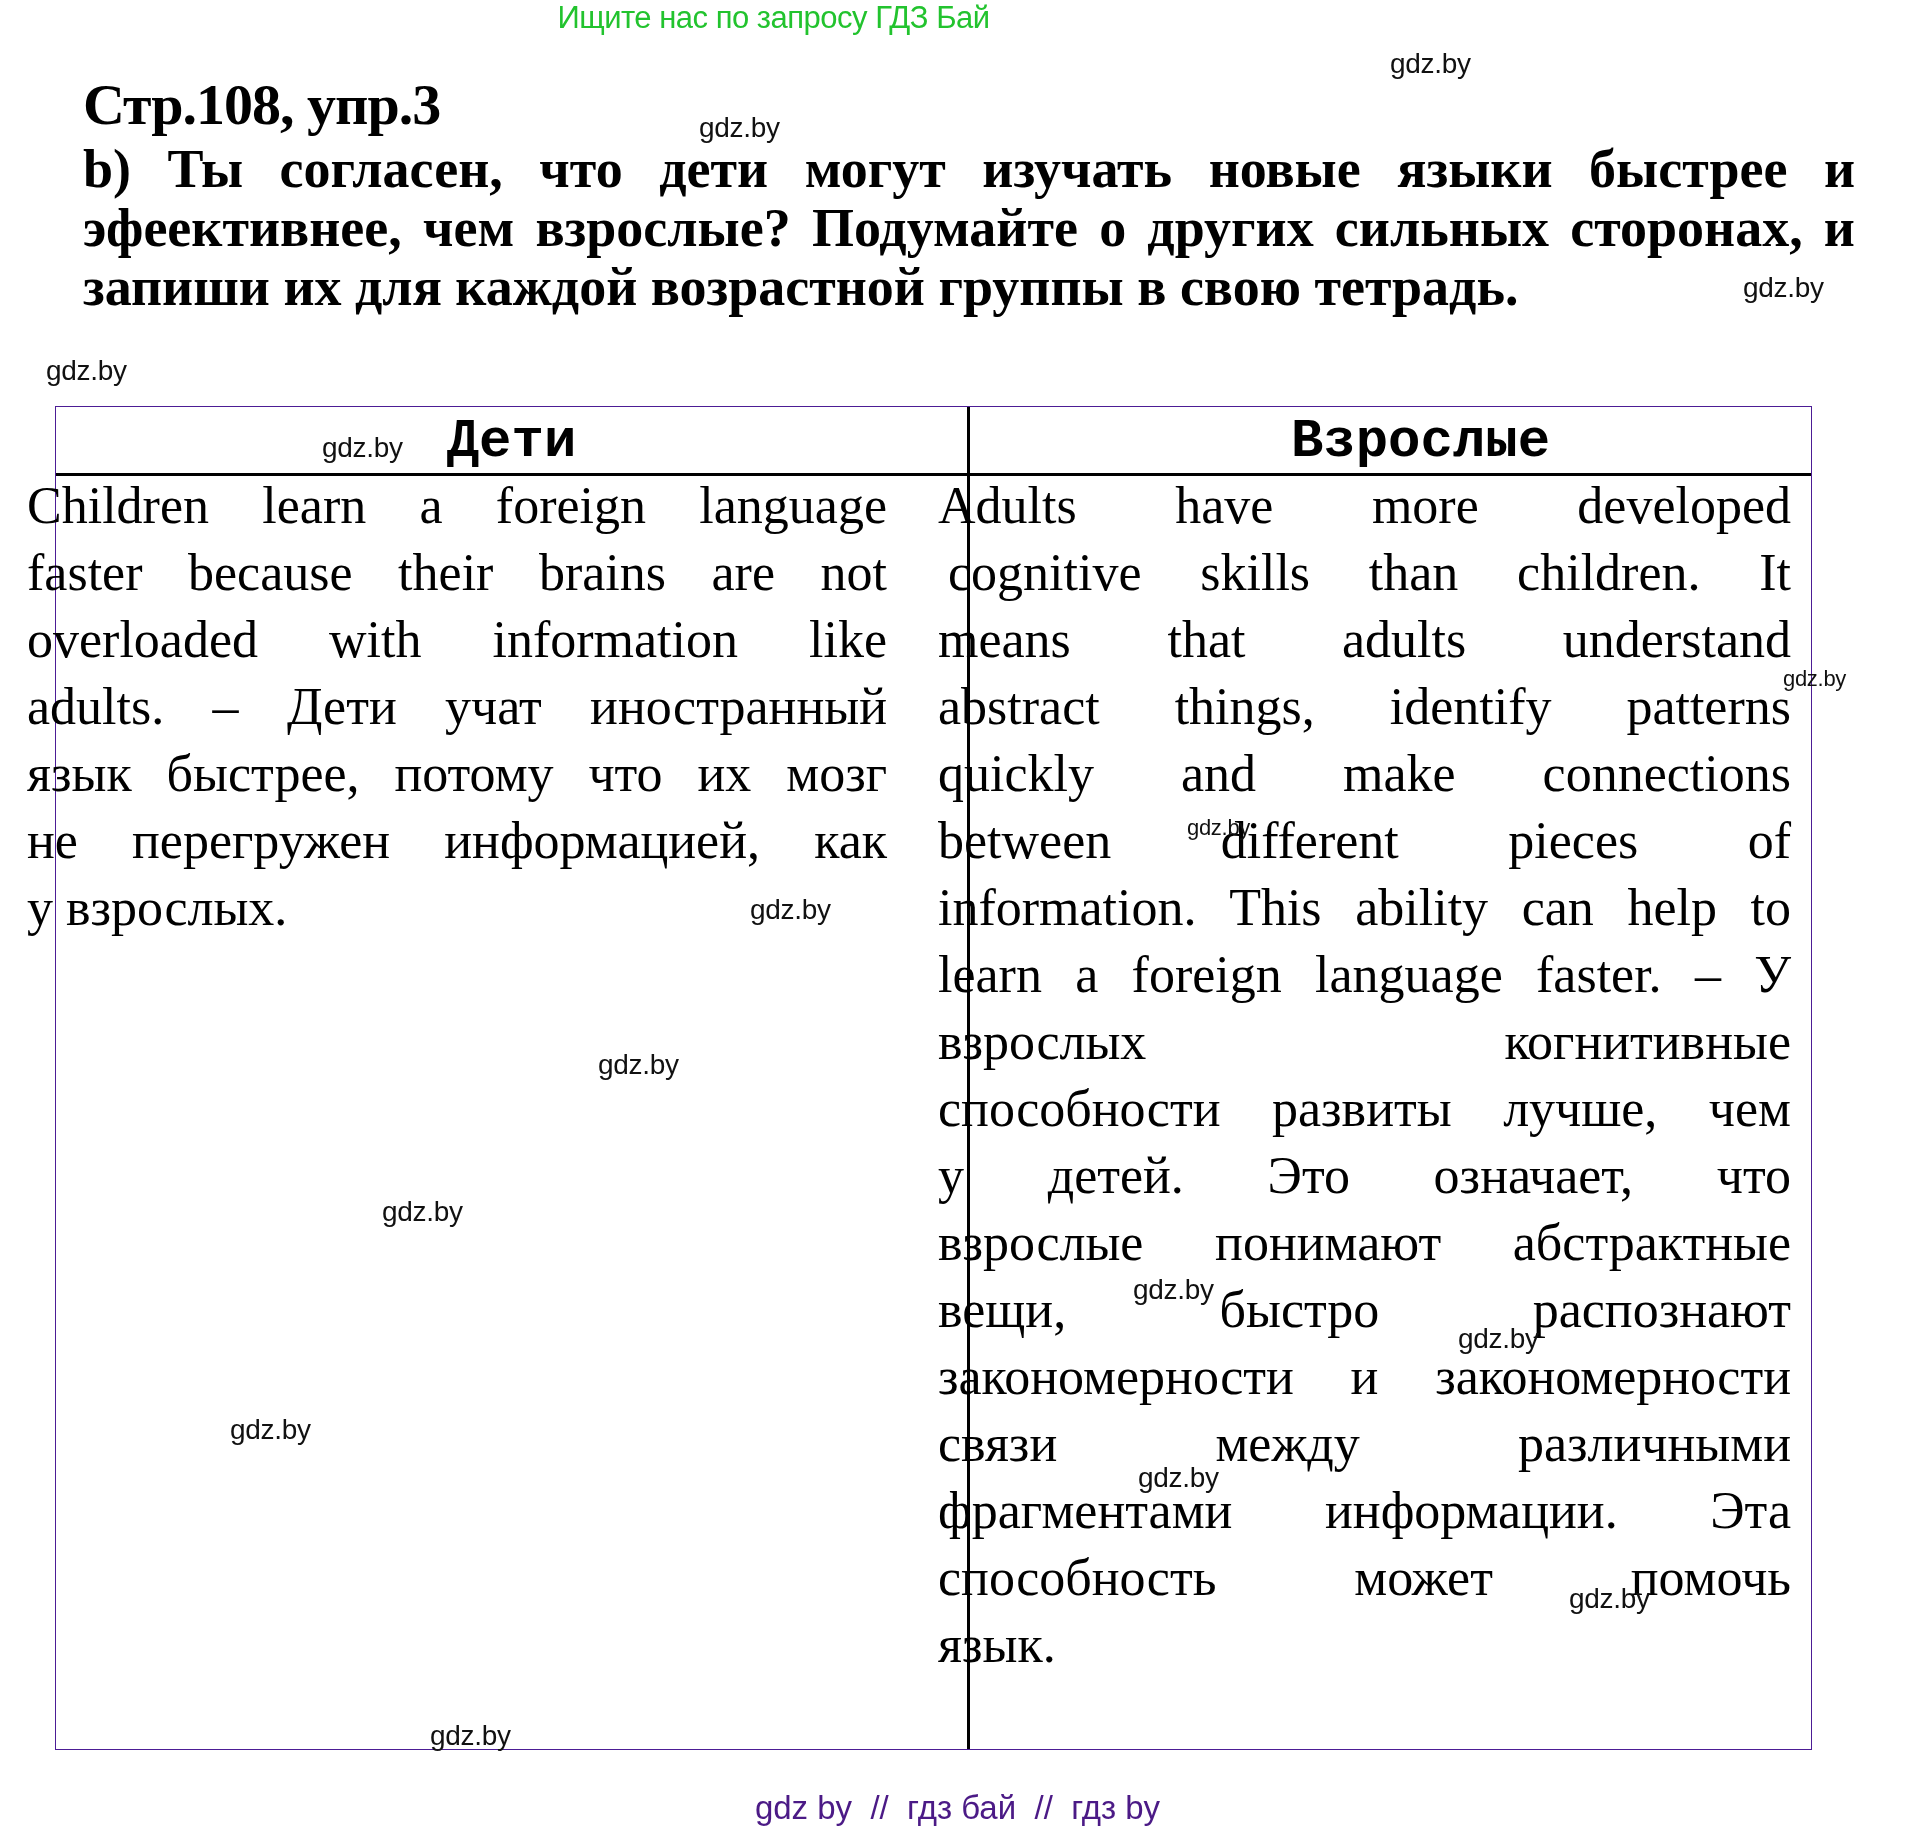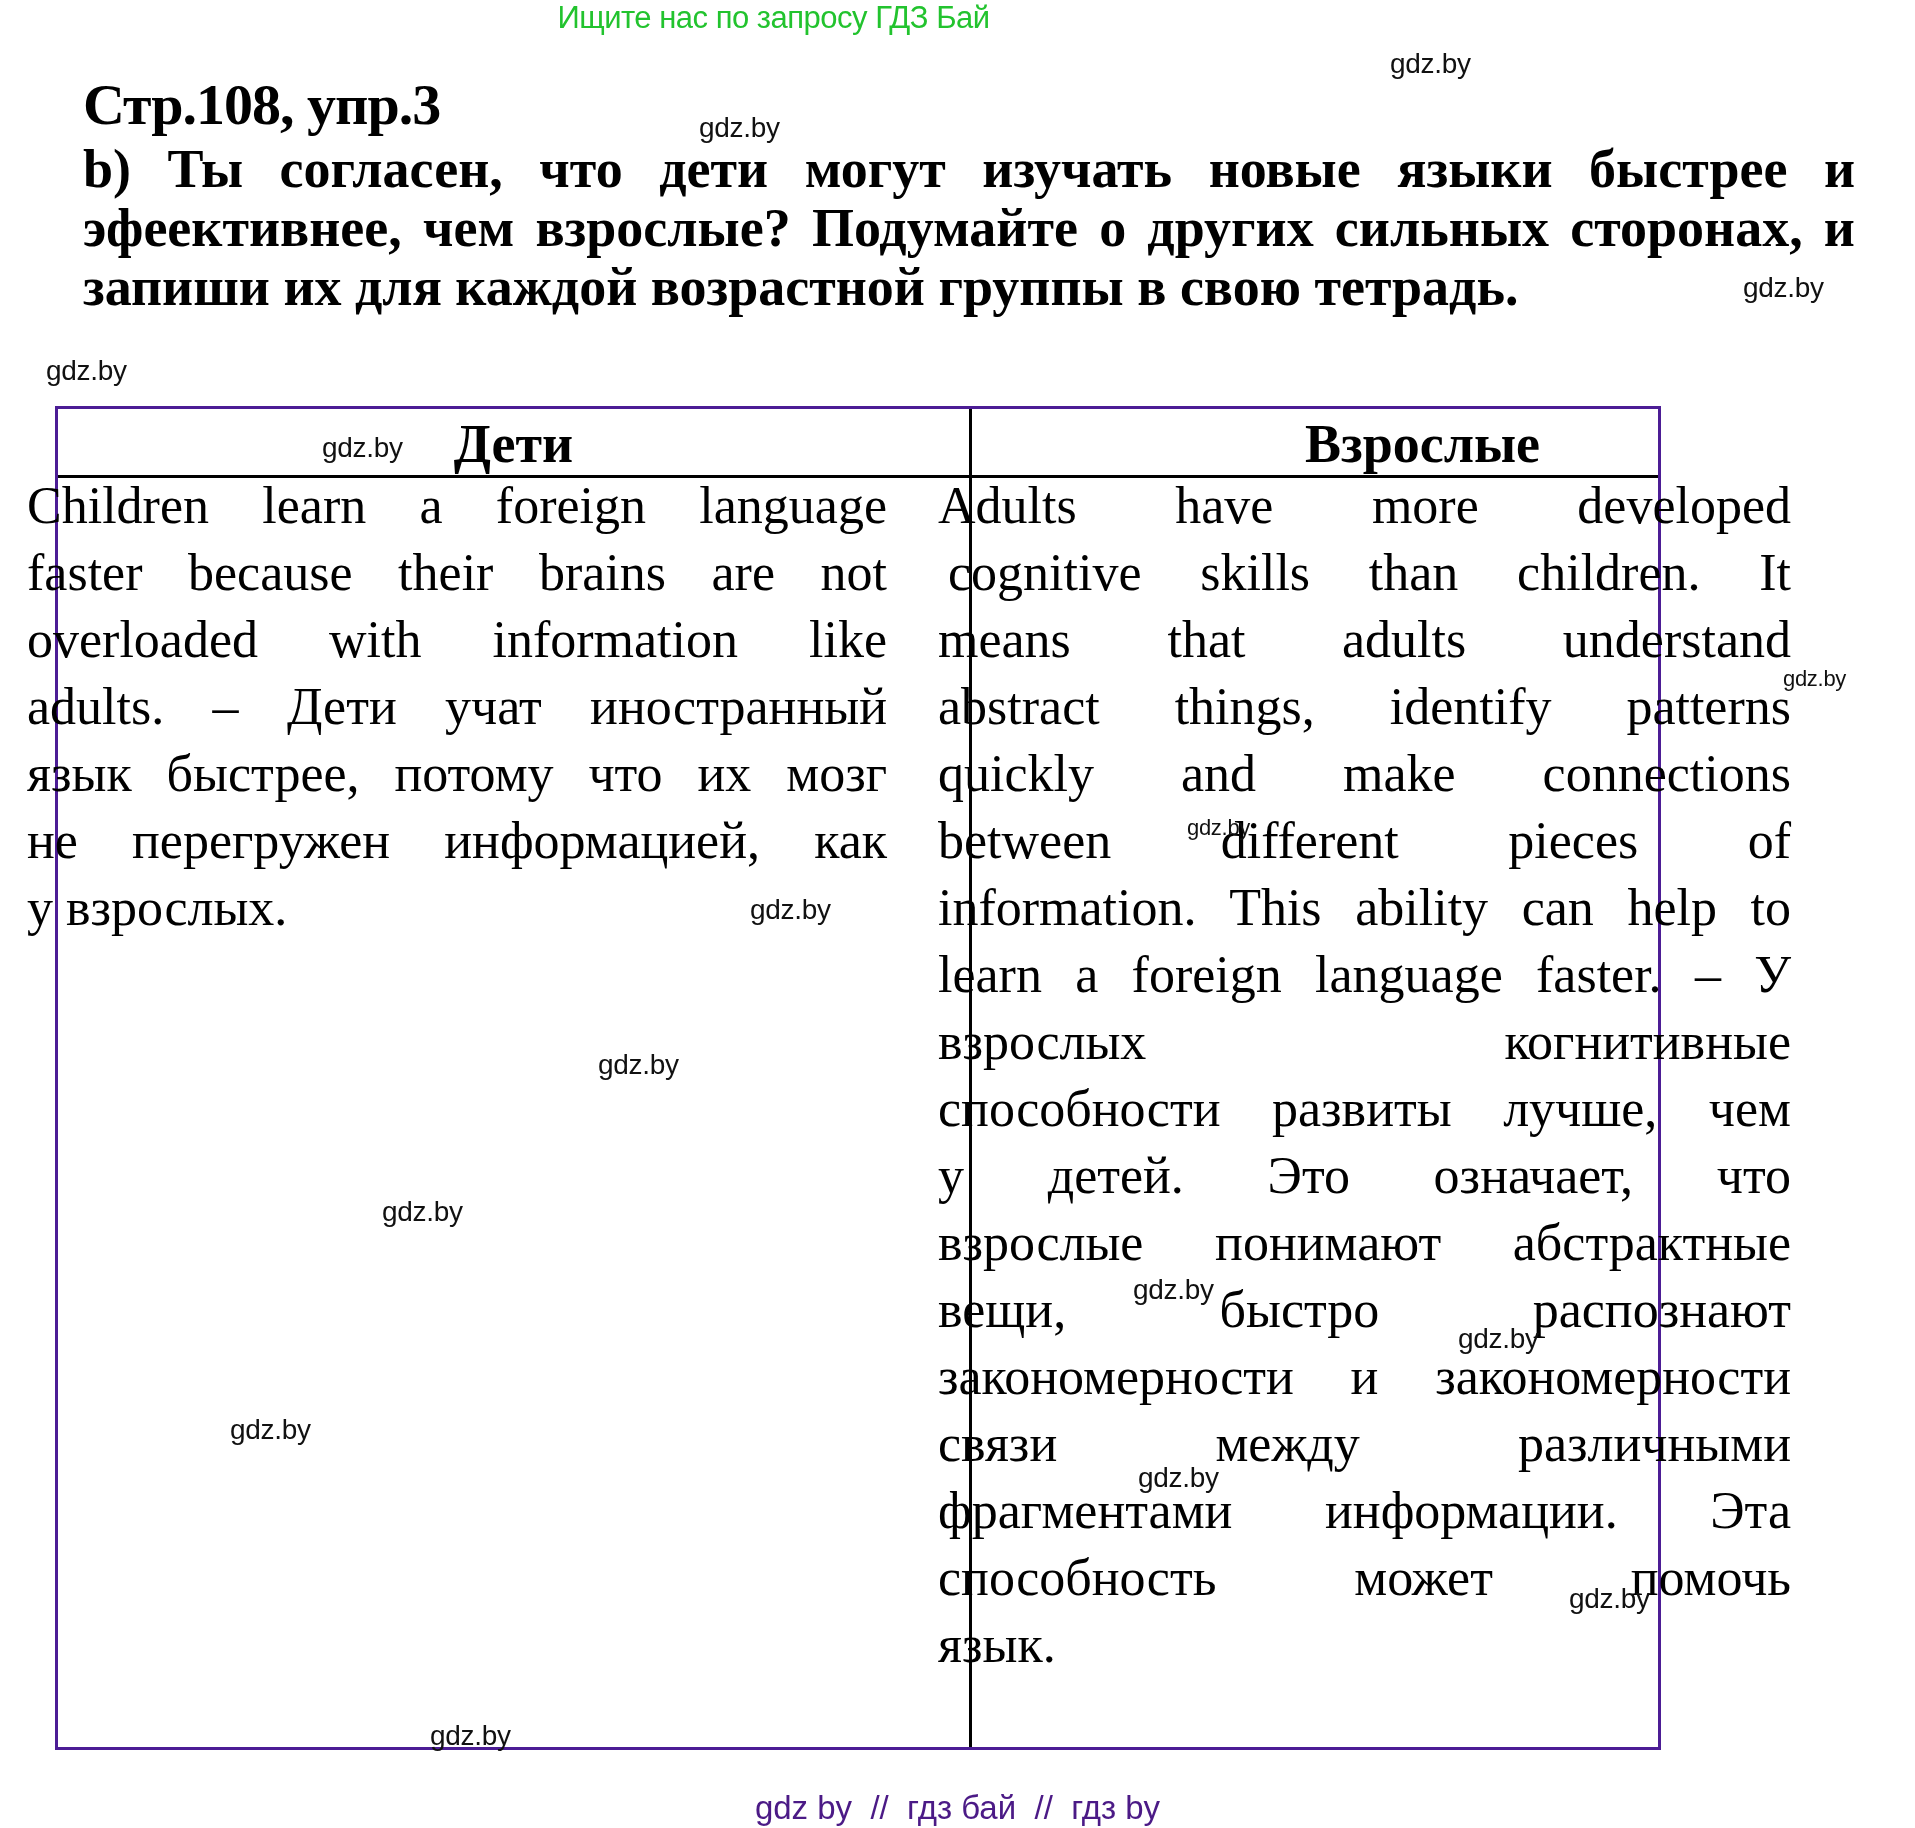--- a/index.html
+++ b/index.html
@@ -17,22 +17,22 @@
     line-height: 70px; letter-spacing: -1px; white-space: nowrap;
   }
   #intro {
     position: absolute; left: 83px; width: 1772px; top: 140px;
     font-size: 54px; line-height: 59px; font-weight: bold;
   }
   .jline { display: block; text-align: justify; text-align-last: justify; white-space: nowrap; overflow: visible; height: inherit; }
   .jline.last { text-align-last: left; }
 
   #answer-table {
-    position: absolute; left: 55px; top: 406px; width: 1606px; height: 1344px;
-    box-sizing: border-box; border: 3px solid #4c1d95;
+    position: absolute; left: 55px; top: 406px; width: 1757px; height: 1344px;
+    box-sizing: border-box; border: 1px solid #4c1d95; font-family: Liberation Mono, monospace;
   }
   .col-divider { position: absolute; left: 911px; top: 0; width: 3px; height: 100%; background: #000; }
   .header-divider { position: absolute; left: 0; top: 66px; width: 100%; height: 3px; background: #000; }
   .th {
     position: absolute; top: 0; height: 66px; line-height: 70px; text-align: center;
     font-size: 54px; font-weight: bold;
   }
   #th-children { left: 0; width: 911px; }
   #th-adults { left: 914px; width: 901px; }
   .cell {

